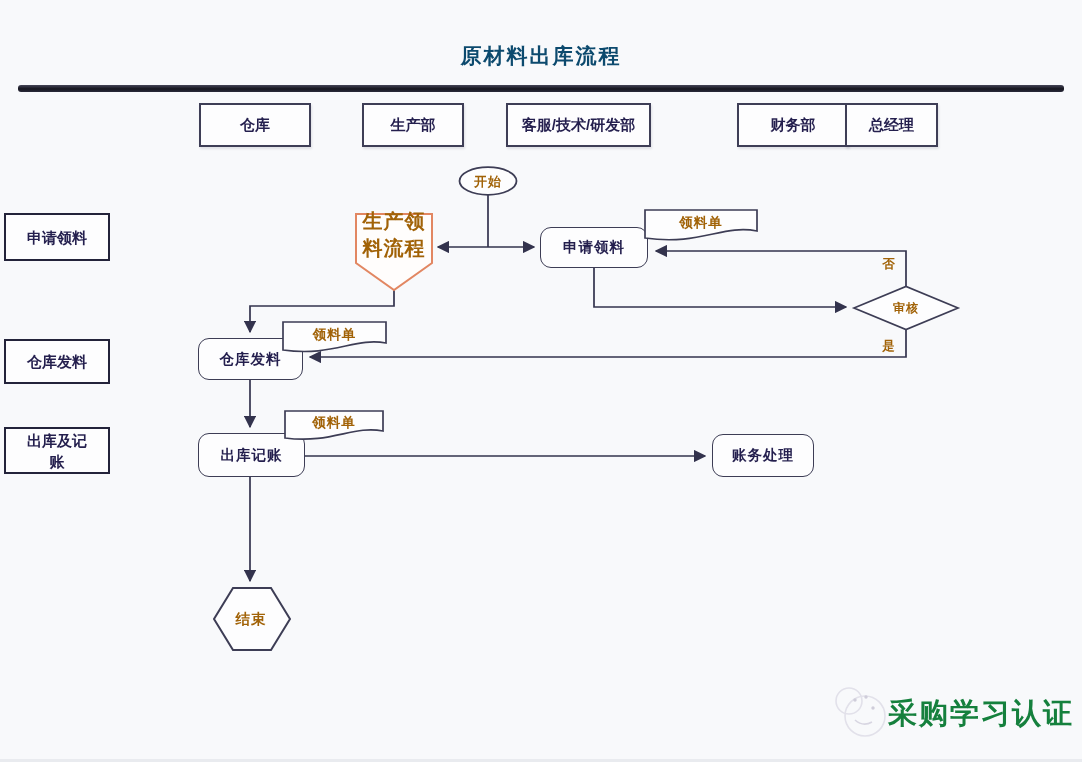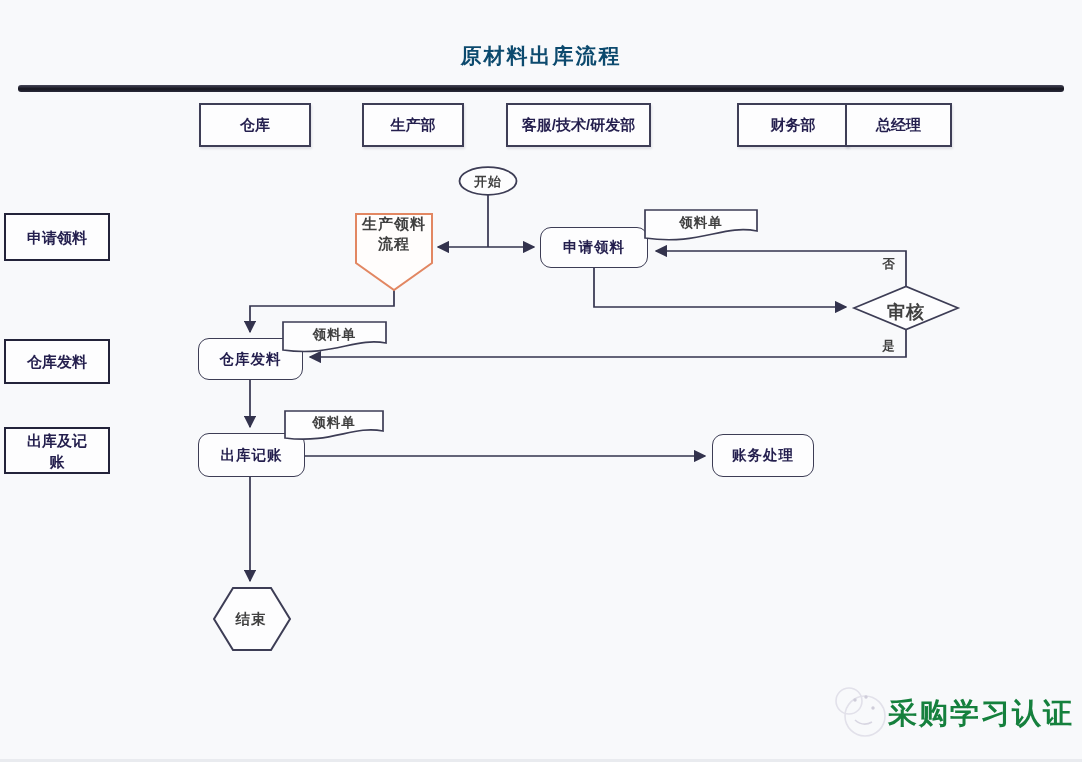--- a/index.html
+++ b/index.html
@@ -32,21 +32,21 @@
   }
   .sidebox .wrapnarrow{display:inline-block;width:66px;}
   .flowbox{
     position:absolute;box-sizing:border-box;
     border:1.8px solid #3d3d55;border-radius:11px;background:#fdfdfe;
     display:flex;align-items:center;justify-content:center;
     font-size:14.5px;font-weight:bold;color:#241f4e;letter-spacing:1px;
   }
   .svglayer{position:absolute;left:0;top:0;width:1082px;height:762px;pointer-events:none;}
   .shapelabel{
-    position:absolute;text-align:center;font-weight:bold;color:#404040;
+    position:absolute;text-align:center;font-weight:bold;color:#a16207;
     line-height:1.35;letter-spacing:1px;
   }
   .watermark-text{
     position:absolute;left:888px;top:694px;width:190px;
     font-size:29px;color:#15803d;letter-spacing:2px;font-weight:bold;
   }
   .bottom-edge{position:absolute;left:0;bottom:0;width:1082px;height:3px;background:#e9ebef;}
 </style>
 </head>
 <body>
@@ -61,21 +61,21 @@
     </div>
   <div class="lanebox" style="left:362px;width:102px;">
       <span>生产部</span>
     </div>
   <div class="lanebox" style="left:506px;width:145px;">
       <span>客服/技术/研发部</span>
     </div>
   <div class="lanebox" style="left:700px;width:112px;margin-left:37px;">
       <span>财务部</span>
     </div>
-  <div class="lanebox" style="left:845px;width:107px;">
+  <div class="lanebox" style="left:845px;width:93px;">
       <span>总经理</span>
     </div>
 
   <div class="sidebox" style="top:213px;height:48px;">
       <span>申请领料</span>
     </div>
   <div class="sidebox" style="top:339px;height:45px;">
       <span>仓库发料</span>
     </div>
   <div class="sidebox" style="top:427px;height:47px;">
@@ -133,25 +133,25 @@
       <path d="M855,720 q8,7 17,2" stroke="#d8d6e2"></path>
     </g>
     <g fill="#cfcdda">
       <circle cx="855" cy="700" r="1.7"></circle>
       <circle cx="866" cy="697" r="1.7"></circle>
       <circle cx="873" cy="708" r="1.7"></circle>
     </g>
   </svg>
 
   <div class="shapelabel" style="left:460px;top:173px;width:56px;font-size:13px;">开始</div>
-  <div class="shapelabel" style="left:362px;top:214px;width:64px;font-size:15px;">生产领料流程</div>
+  <div class="shapelabel" style="left:362px;top:208px;width:64px;font-size:20px;">生产领料流程</div>
   <div class="shapelabel" style="left:645px;top:214px;width:112px;font-size:13.5px;">领料单</div>
   <div class="shapelabel" style="left:283px;top:326px;width:103px;font-size:13.5px;">领料单</div>
   <div class="shapelabel" style="left:285px;top:414px;width:98px;font-size:13.5px;">领料单</div>
-  <div class="shapelabel" style="left:878px;top:300px;width:56px;font-size:18px;">审核</div>
+  <div class="shapelabel" style="left:878px;top:300px;width:56px;font-size:12px;">审核</div>
   <div class="shapelabel" style="left:876px;top:256px;width:26px;font-size:12.5px;">否</div>
   <div class="shapelabel" style="left:876px;top:338px;width:26px;font-size:12.5px;">是</div>
   <div class="shapelabel" style="left:221px;top:610px;width:60px;font-size:14.5px;">结束</div>
 
   <div class="watermark-text">采购学习认证</div>
 
   <div class="bottom-edge"></div>
 </div>
 
 </body></html>

